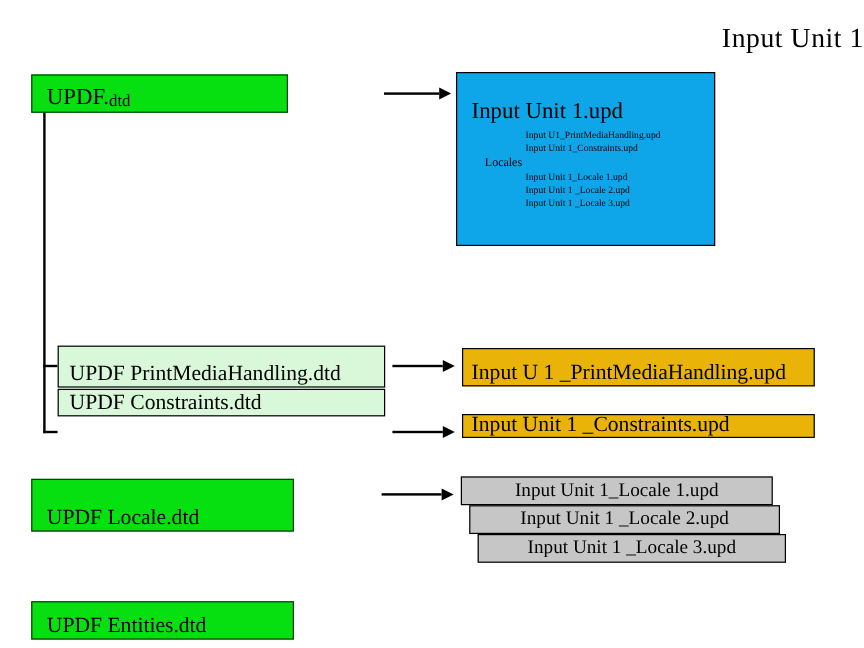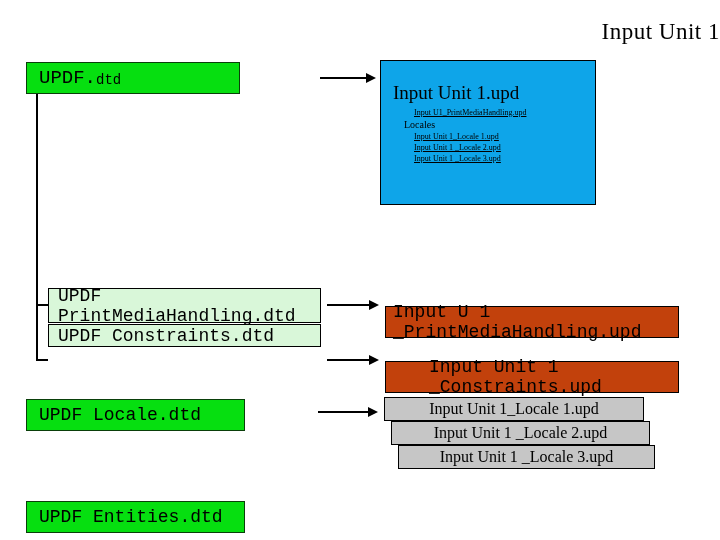--- a/index.html
+++ b/index.html
@@ -9,38 +9,38 @@
     font-family:"Liberation Serif","DejaVu Serif",serif; color:#000;
     overflow:hidden;
   }
   .slide-title {
     position:absolute; top:19px; left:0; width:720px; text-align:right;
     font-size:23px; letter-spacing:0.5px;
   }
   .box { position:absolute; border:1.5px solid #000; }
   .bright-green { background:#06df10; border-color:#0a3f0a; }
   .light-green  { background:#d9f7d9; }
-  .yellow       { background:#c2410c;margin-top:16px; }
+  .yellow       { background:#eab308; }
   .gray         { background:#c6c6c6; }
 
-  .node-label { display:flex; align-items:center; height:100%; font-size:18px;font-family:Liberation Mono, monospace; }
+  .node-label { display:flex; align-items:flex-end; height:100%; font-size:18px; }
   .pad12 { padding-left:12px; }
   .pad9  { padding-left:9px; }
   .pad7  { padding-left:7px; }
 
   .updf-big   { font-size:19px; }
   .updf-small { font-size:14px; padding-top:3px; }
 
   .overview {
     position:absolute; left:380px; top:60px; width:216px; height:145px;
     background:#0ea5e9; border:1px solid #000;
   }
   .ov-title { margin:21px 0 3px 12px; font-size:19px; }
   .ov-h { margin-left:23px; font-size:10px; line-height:13px; }
-  .ov-i { margin-left:33px; font-size:8px;  line-height:11px; white-space:nowrap;text-decoration:underline; }
+  .ov-i { margin-left:57px; font-size:8px;  line-height:11px; white-space:nowrap; }
 
   .gray-box { text-align:center; font-size:16px; line-height:21px; border:1px solid #000; }
 
   .arrow { position:absolute; height:2px; background:#000; }
   .arrow::after {
     content:""; position:absolute; right:-10px; top:-4px;
     border-left:10px solid #000; border-top:5px solid transparent; border-bottom:5px solid transparent;
   }
   .vline { position:absolute; width:2px; background:#000; }
   .hline { position:absolute; height:2px; background:#000; }
@@ -57,20 +57,21 @@
       <span class="updf-big">UPDF.</span>
         <span class="updf-small">dtd</span>
     </div>
   </div>
 
   <div class="arrow" style="left:320px; top:77px; width:46px;"></div>
 
   <div class="overview">
     <div class="ov-title">Input Unit 1.upd</div>
     <div class="ov-i">Input U1_PrintMediaHandling.upd</div>
+    <div class="ov-i">Input Unit 1_Constraints.upd</div>
     <div class="ov-h">Locales</div>
     <div class="ov-i">Input Unit 1_Locale 1.upd</div>
     <div class="ov-i">Input Unit 1 _Locale 2.upd</div>
     <div class="ov-i">Input Unit 1 _Locale 3.upd</div>
   </div>
 
   <div class="vline" style="left:36px; top:94px; height:267px;"></div>
   <div class="hline" style="left:36px; top:304px; width:12px;"></div>
   <div class="hline" style="left:36px; top:359px; width:12px;"></div>
 
@@ -79,25 +80,25 @@
   </div>
   <div class="arrow" style="left:327px; top:304px; width:42px;"></div>
   <div class="box yellow" style="left:385px; top:290px; width:294px; height:32px;">
     <div class="node-label pad7">Input U 1 _PrintMediaHandling.upd</div>
   </div>
 
   <div class="box light-green" style="left:48px; top:324px; width:273px; height:23px;">
     <div class="node-label pad9">UPDF Constraints.dtd</div>
   </div>
   <div class="arrow" style="left:327px; top:359px; width:42px;"></div>
-  <div class="box yellow" style="left:385px; top:345px; width:294px; height:32px;padding-left:36px;">
+  <div class="box yellow" style="left:385px; top:345px; width:294px; height:20px;">
     <div class="node-label pad7">Input Unit 1 _Constraints.upd</div>
   </div>
 
-  <div class="box bright-green" style="left:26px; top:399px; width:219px; height:32px;">
+  <div class="box bright-green" style="left:26px; top:399px; width:219px; height:44px;">
     <div class="node-label pad12" style="font-size:18px;">UPDF Locale.dtd</div>
   </div>
   <div class="arrow" style="left:318px; top:411px; width:50px;"></div>
   <div class="box gray gray-box" style="left:384px; top:397px; width:260px; height:24px;">Input Unit 1_Locale 1.upd</div>
   <div class="box gray gray-box" style="left:391px; top:421px; width:259px; height:24px;">Input Unit 1 _Locale 2.upd</div>
   <div class="box gray gray-box" style="left:398px; top:445px; width:257px; height:24px;">Input Unit 1 _Locale 3.upd</div>
 
   <div class="box bright-green" style="left:26px; top:476px; width:219px; height:32px;margin-top:25px;">
     <div class="node-label pad12">UPDF Entities.dtd</div>
   </div>

